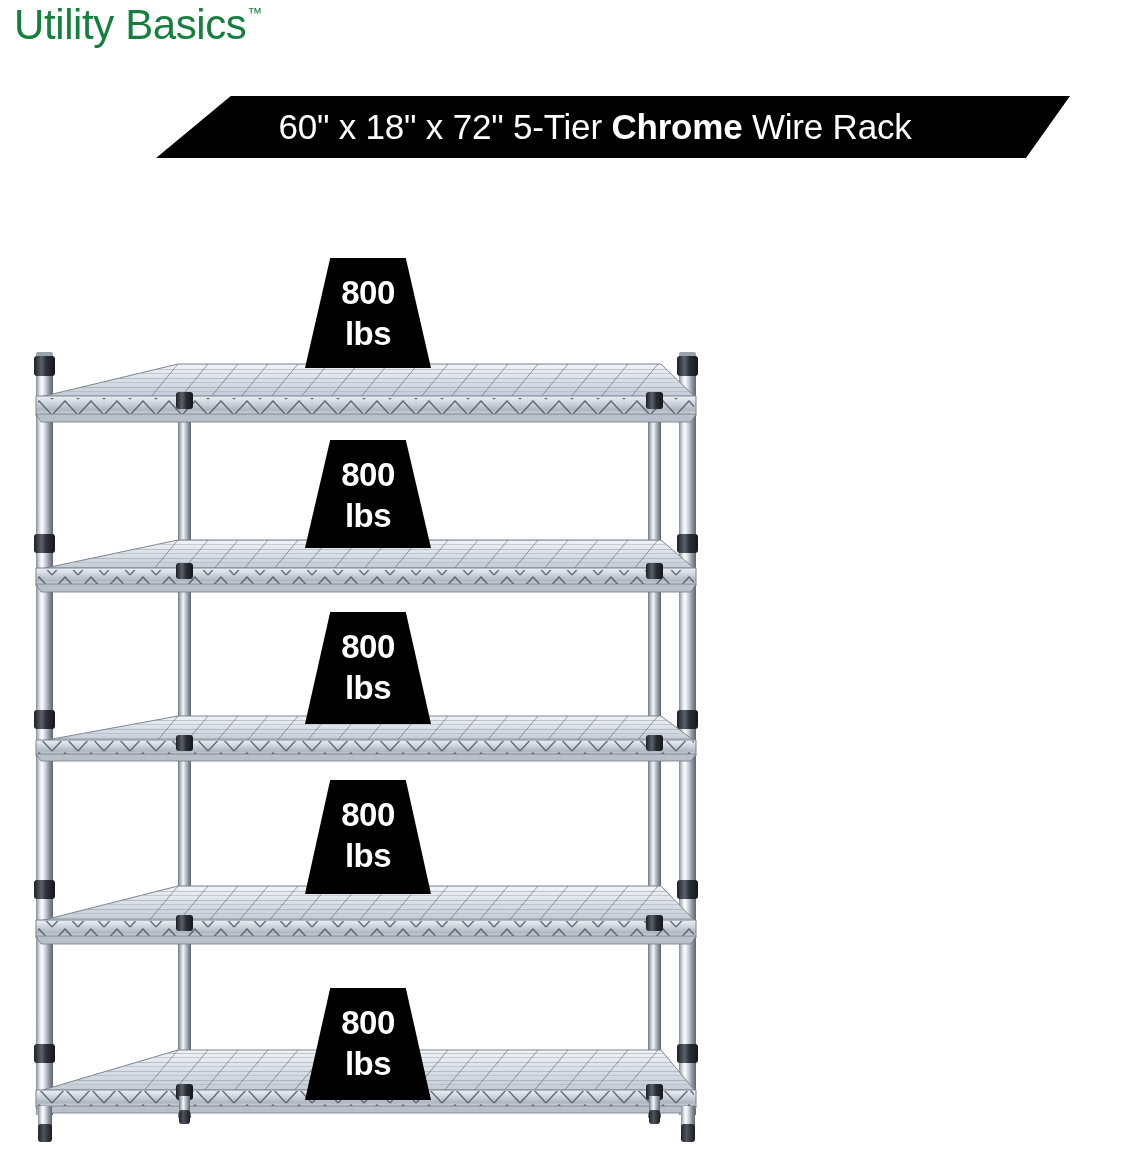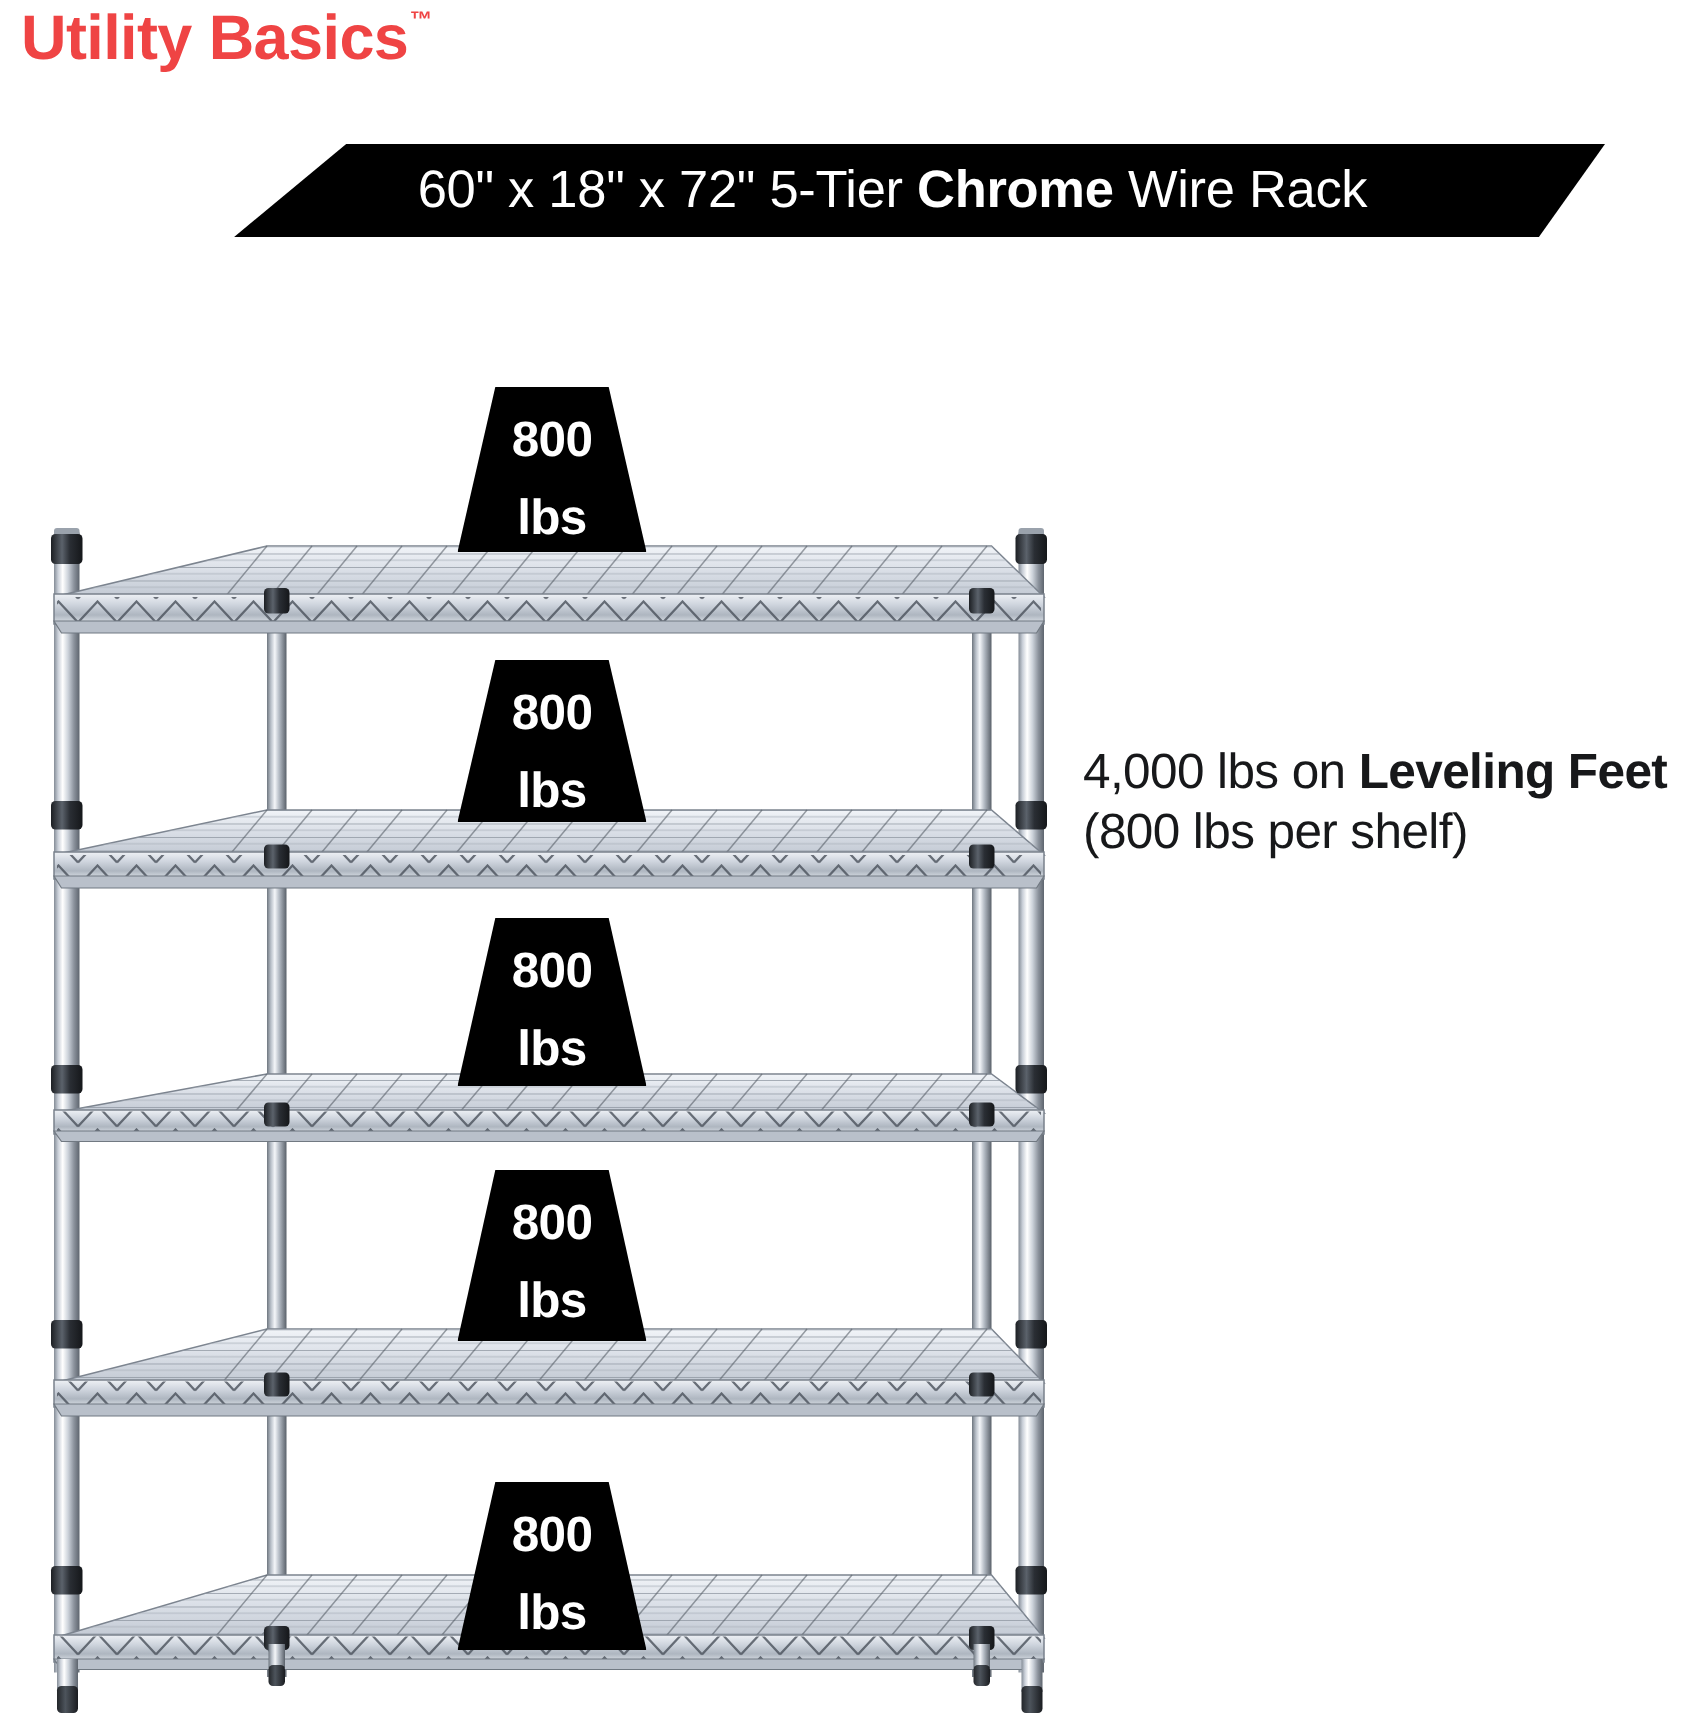--- a/index.html
+++ b/index.html
@@ -11,22 +11,22 @@
     width: 1123px; height: 1149px;
     position: relative; overflow: hidden;
     font-family: "Liberation Sans", sans-serif;
     color: #17181a;
     -webkit-font-smoothing: antialiased;
   }
 
   
   #brand {
     position: absolute; left: 14px; top: 4px;
-    font-size: 42px; font-weight: 700; letter-spacing: -0.4px;
-    color: #ef4444; white-space: nowrap; line-height: 1;
+    font-size: 42px; font-weight: 400; letter-spacing: -0.4px;
+    color: #15803d; white-space: nowrap; line-height: 1;
   }
   #brand .tm {
     font-size: 15px; vertical-align: super; letter-spacing: 0;
     position: relative; top: -6px; left: 1px;
   }
 
   
   #banner {
     position: absolute; left: 112px; top: 96px;
     width: 958px; height: 62px;
@@ -65,21 +65,21 @@
     position: absolute;
     background: #000000;
     display: flex; flex-direction: column;
     align-items: center; justify-content: flex-start;
     color: #ffffff; text-align: left;
   }
   .badge .v, .badge .u {
     font-weight: 700; font-size: 33px; line-height: 1.02;
     letter-spacing: -0.5px;
   }
-  .badge .u { margin-top: 18px; }
+  .badge .u { margin-top: 7px; }
 </style>
 </head>
 <body>
 
 <div id="brand">
   <span>Utility Basics</span><span class="tm">™</span>
 </div>
 
 <div id="banner">
   <div id="banner-text">
@@ -305,17 +305,14 @@
 
 <div class="badge" style="left:305px; top:988px; width:126px; height:112px;
             -webkit-clip-path:polygon(20% 0,80% 0,100% 100%,0 100%);
             clip-path:polygon(20% 0,80% 0,100% 100%,0 100%); padding-top:18px;">
   <span class="v">800</span>
   <span class="u">lbs</span>
 </div>
 
 <div id="info">
 
-  <p>
-    <span>4,000 lbs on </span><b>Leveling Feet</b><span> (800 lbs per shelf)</span>
-  </p>
 
 </div>
 
 </body></html>

